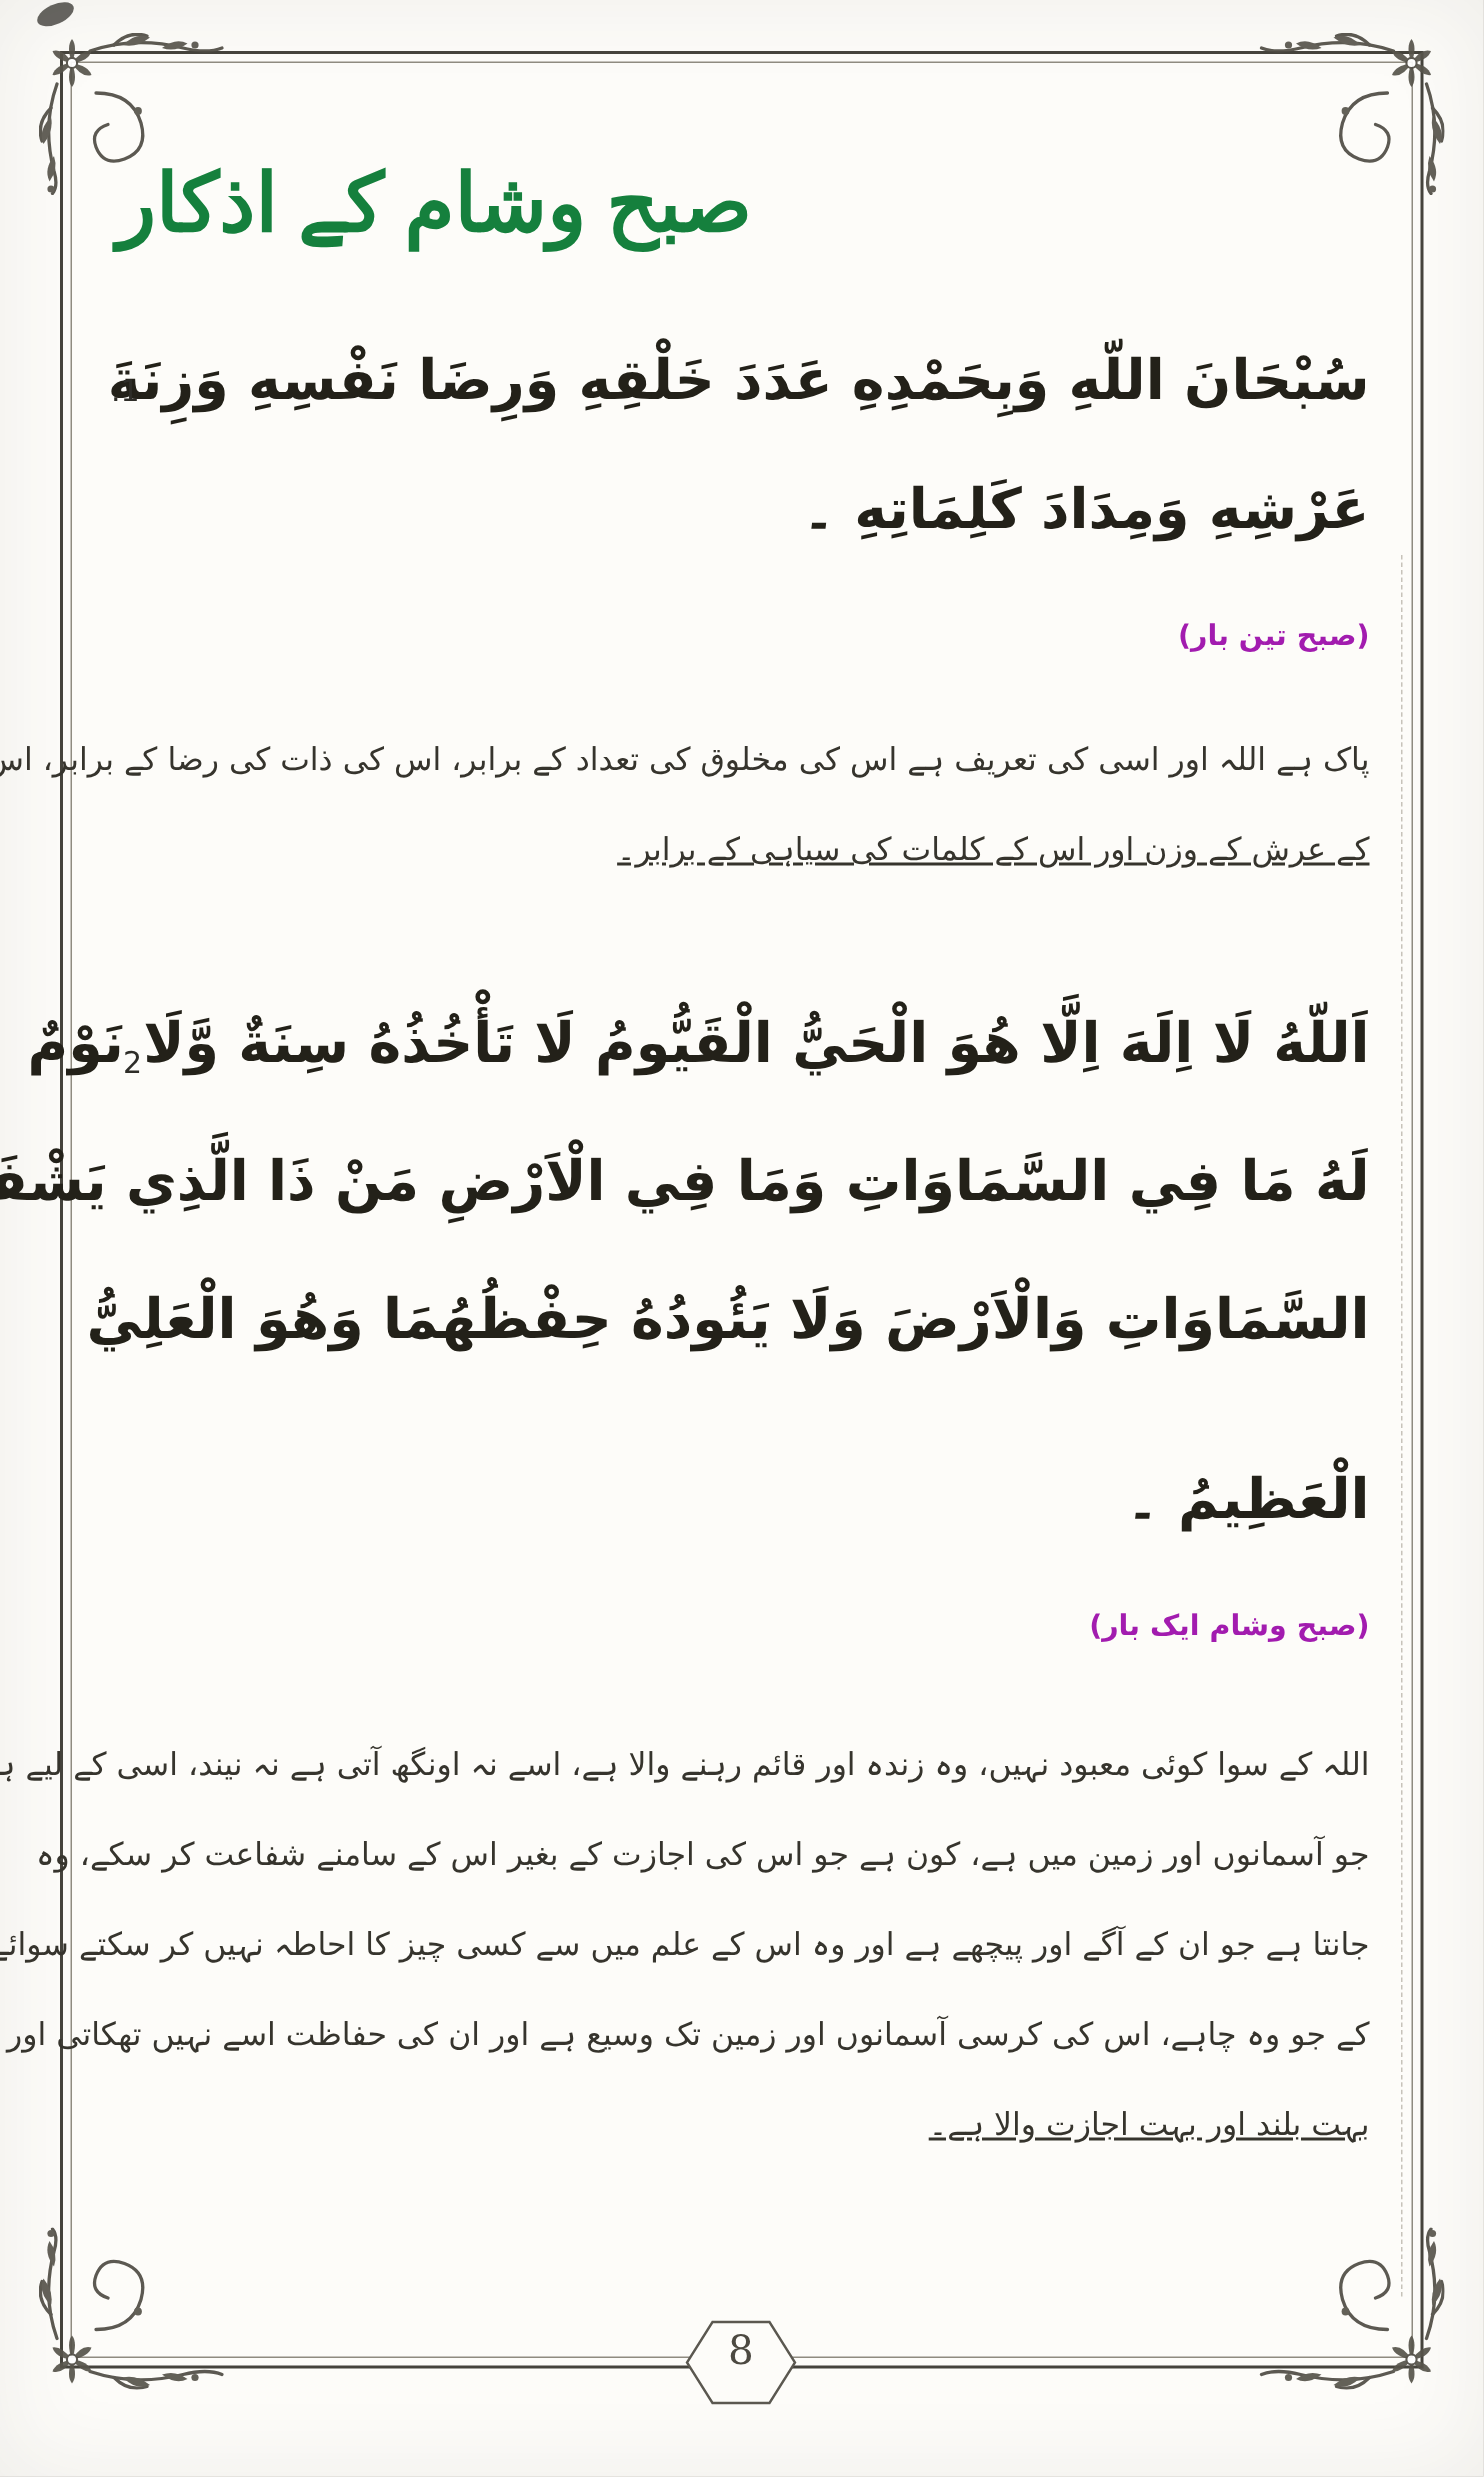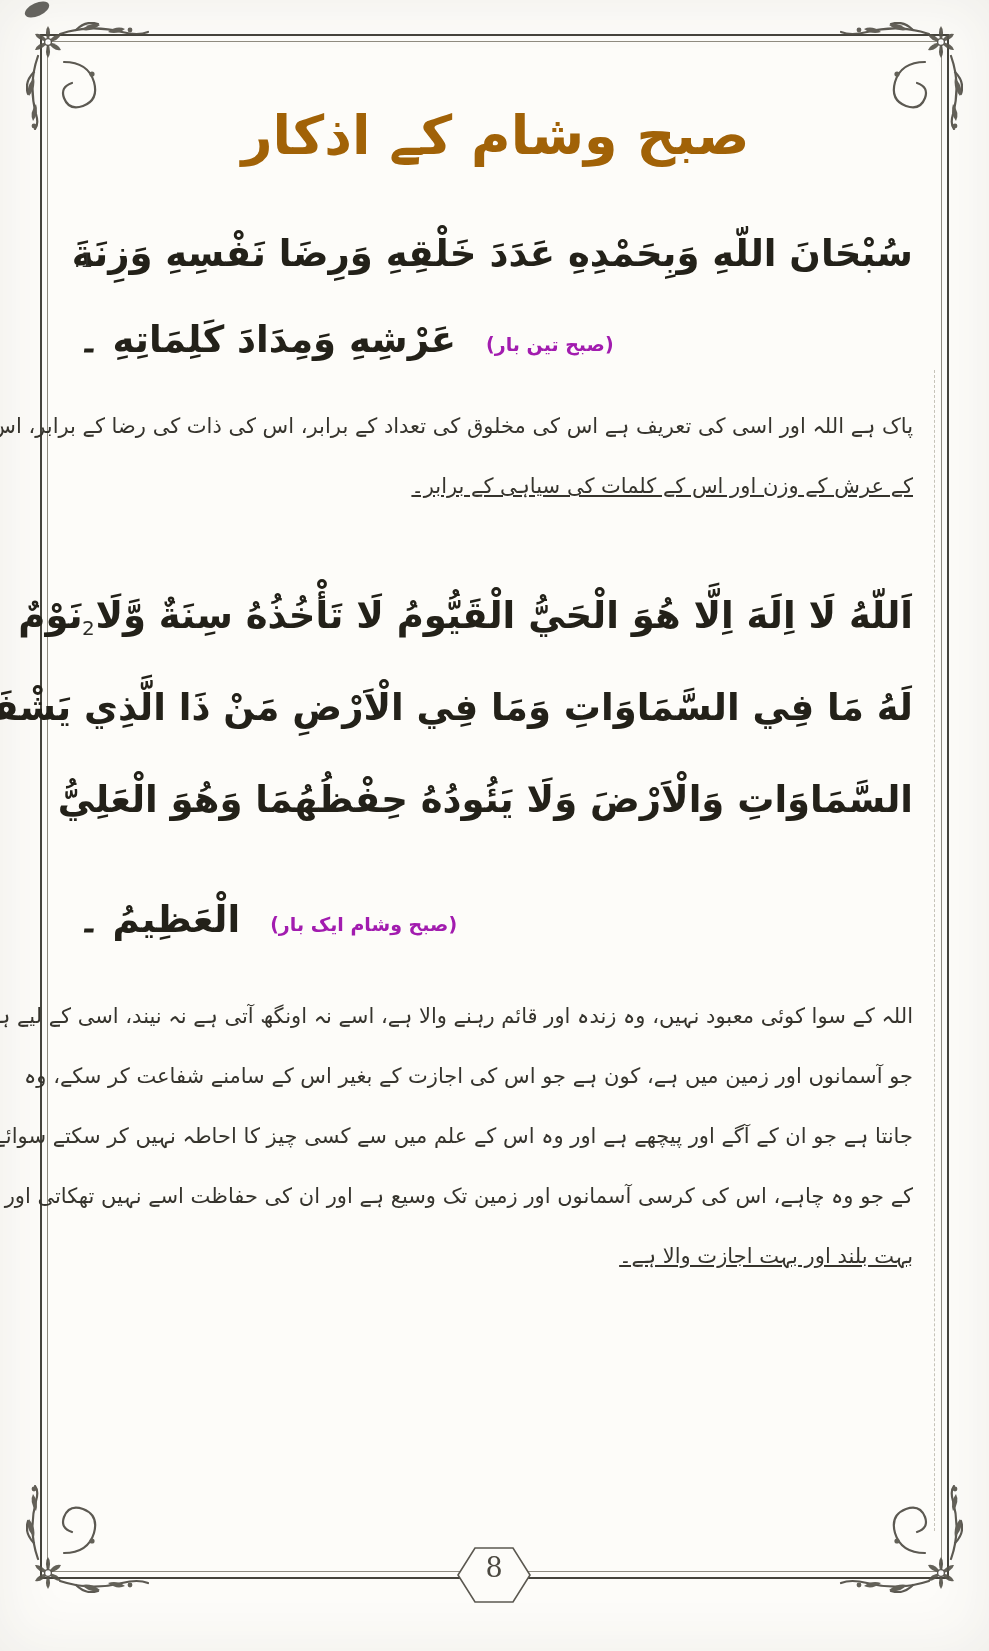--- a/index.html
+++ b/index.html
@@ -30,32 +30,32 @@
   }
   
   .corner{position:absolute;width:125px;height:108px;opacity:.92;}
   .corner.tl{left:26px;top:22px;}
   .corner.tr{right:26px;top:22px;transform:scaleX(-1);}
   .corner.bl{left:26px;bottom:58px;transform:scaleY(-1);}
   .corner.br{right:26px;bottom:58px;transform:scale(-1,-1);}
   
   .content{position:absolute;left:78px;right:76px;top:40px;}
   .title{
-    margin:46px 0 0 0;text-align:center;
-    font-size:54px;font-weight:bold;color:#a16207;
-    line-height:100px;letter-spacing:1px;
+    margin:46px 0 0 0;
+    font-size:54px;font-weight:bold;color:#15803d;
+    line-height:100px;letter-spacing:1px;font-family:Liberation Serif, serif;
   }
   .ar-line{
     direction:rtl;font-size:37px;font-weight:bold;color:#232119;
     line-height:92px;white-space:nowrap;
   }
   .stretch{text-align:justify;text-align-last:justify;}
   .ar-row{
-    display:flex;flex-direction:row;justify-content:flex-start;
-    align-items:flex-start;line-height:80px;
+    display:flex;flex-direction:column;justify-content:flex-start;
+    align-items:flex-end;line-height:80px;
   }
   .ar-chunk{direction:rtl;font-size:37px;font-weight:bold;color:#232119;white-space:nowrap;}
   .note{
     direction:rtl;font-size:19px;font-weight:bold;color:#a21caf;
     margin-left:30px;white-space:nowrap;position:relative;top:4px;
   }
   .num{
     position:absolute;font-size:20px;font-weight:normal;color:#2e2d28;
   }
   .rel{position:relative;}

